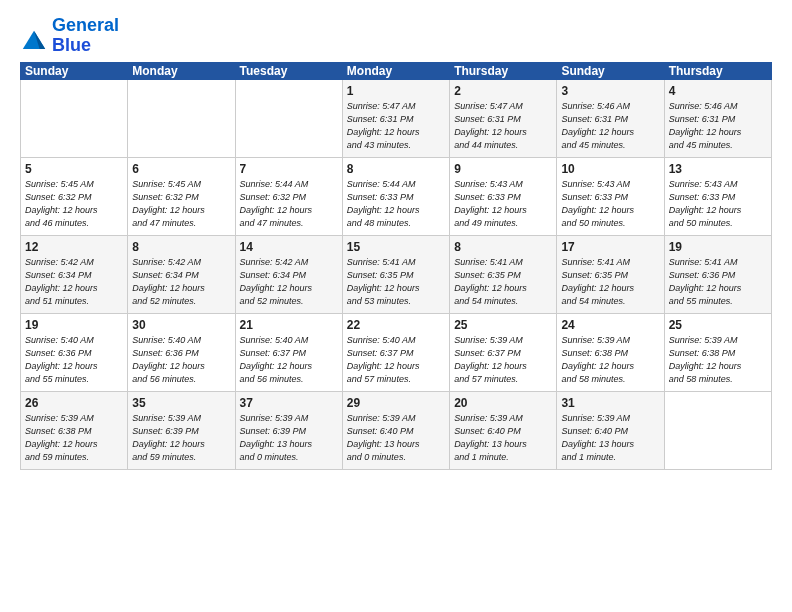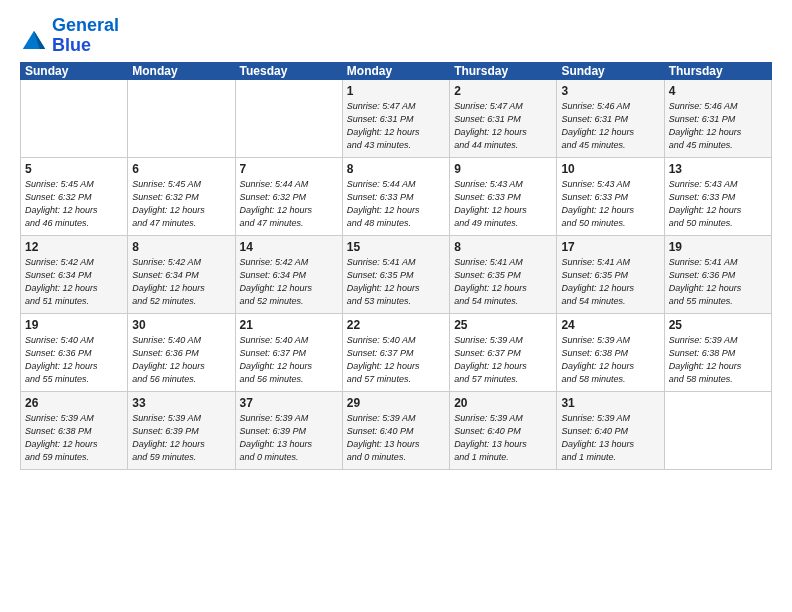--- a/index.html
+++ b/index.html
@@ -236,21 +236,21 @@
             <span class="day-number">25</span>
             <div class="day-info">Sunrise: 5:39 AM<br>Sunset: 6:38 PM<br>Daylight: 12 hours<br>and 58 minutes.</div>
           </td>
         </tr>
         <tr>
           <td>
             <span class="day-number">26</span>
             <div class="day-info">Sunrise: 5:39 AM<br>Sunset: 6:38 PM<br>Daylight: 12 hours<br>and 59 minutes.</div>
           </td>
           <td>
-            <span class="day-number">33</span>
+            <span class="day-number">35</span>
             <div class="day-info">Sunrise: 5:39 AM<br>Sunset: 6:39 PM<br>Daylight: 12 hours<br>and 59 minutes.</div>
           </td>
           <td>
             <span class="day-number">37</span>
             <div class="day-info">Sunrise: 5:39 AM<br>Sunset: 6:39 PM<br>Daylight: 13 hours<br>and 0 minutes.</div>
           </td>
           <td>
             <span class="day-number">29</span>
             <div class="day-info">Sunrise: 5:39 AM<br>Sunset: 6:40 PM<br>Daylight: 13 hours<br>and 0 minutes.</div>
           </td>

